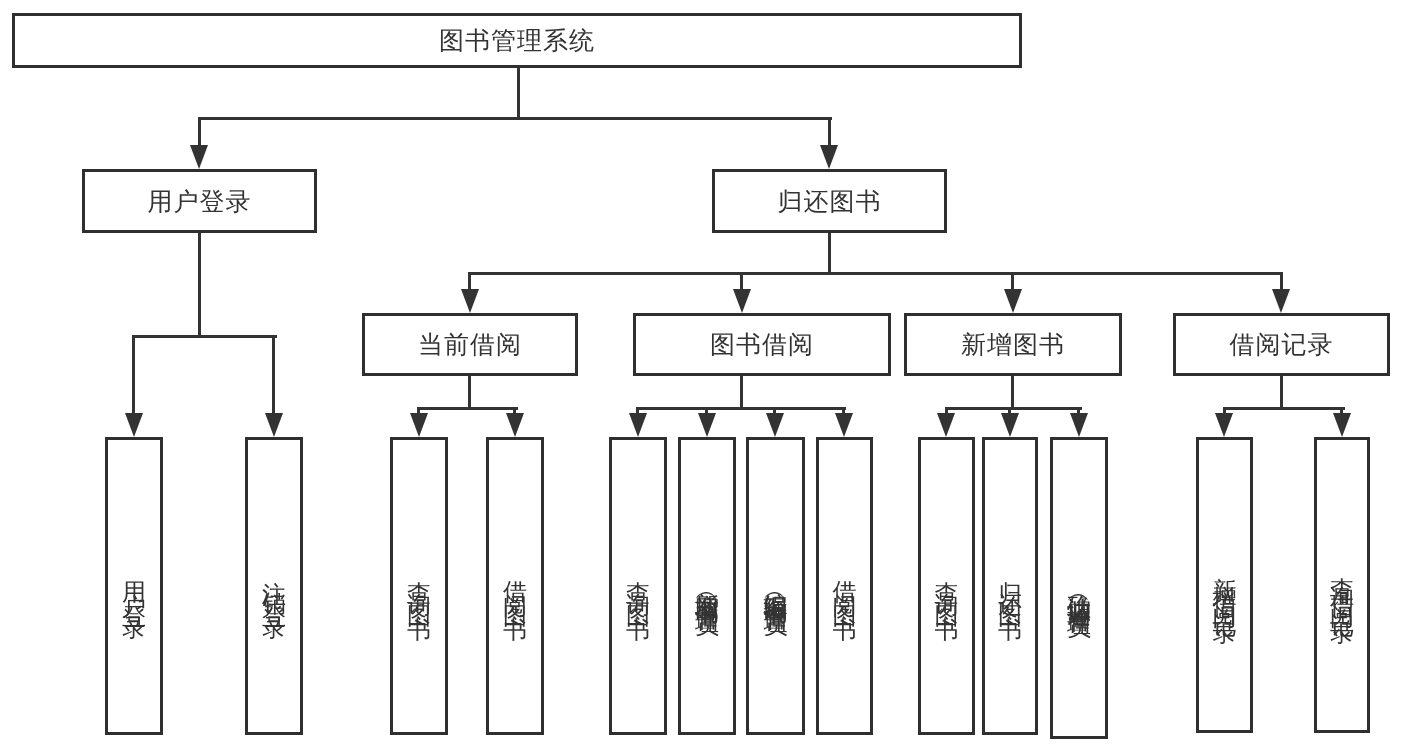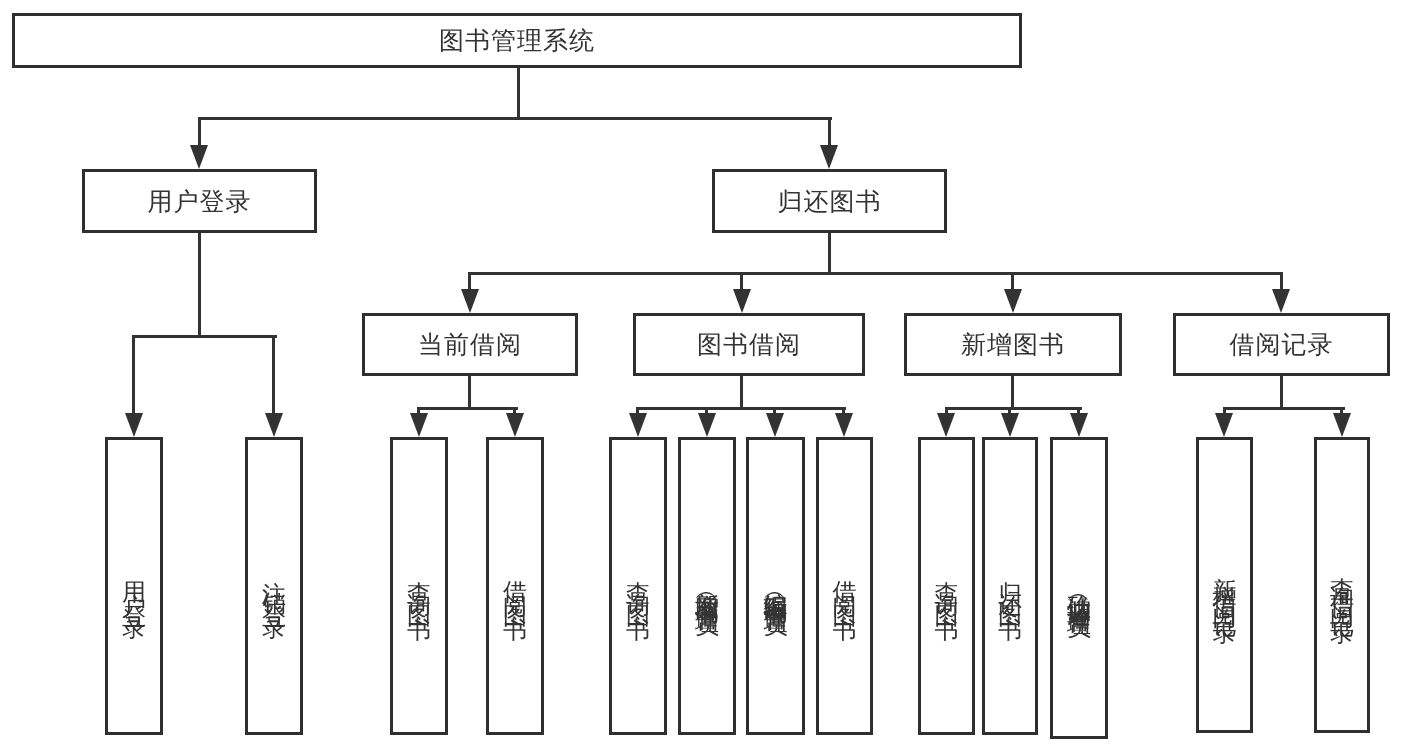--- a/index.html
+++ b/index.html
@@ -47,21 +47,21 @@
   <div class="node" style="left:82px;top:169px;width:235px;height:64px">
     <span class="node-label">用户登录</span>
   </div>
   <div class="node" style="left:712px;top:169px;width:235px;height:64px">
     <span class="node-label">归还图书</span>
   </div>
 
   <div class="node" style="left:362px;top:313px;width:216px;height:63px">
     <span class="node-label">当前借阅</span>
   </div>
-  <div class="node" style="left:633px;top:313px;width:232px;height:63px">
+  <div class="node" style="left:633px;top:313px;width:258px;height:63px">
     <span class="node-label">图书借阅</span>
   </div>
   <div class="node" style="left:904px;top:313px;width:218px;height:63px">
     <span class="node-label">新增图书</span>
   </div>
   <div class="node" style="left:1173px;top:313px;width:217px;height:63px">
     <span class="node-label">借阅记录</span>
   </div>
 
   <div class="leaf" style="left:105px;top:437px;width:58px;height:298px">

